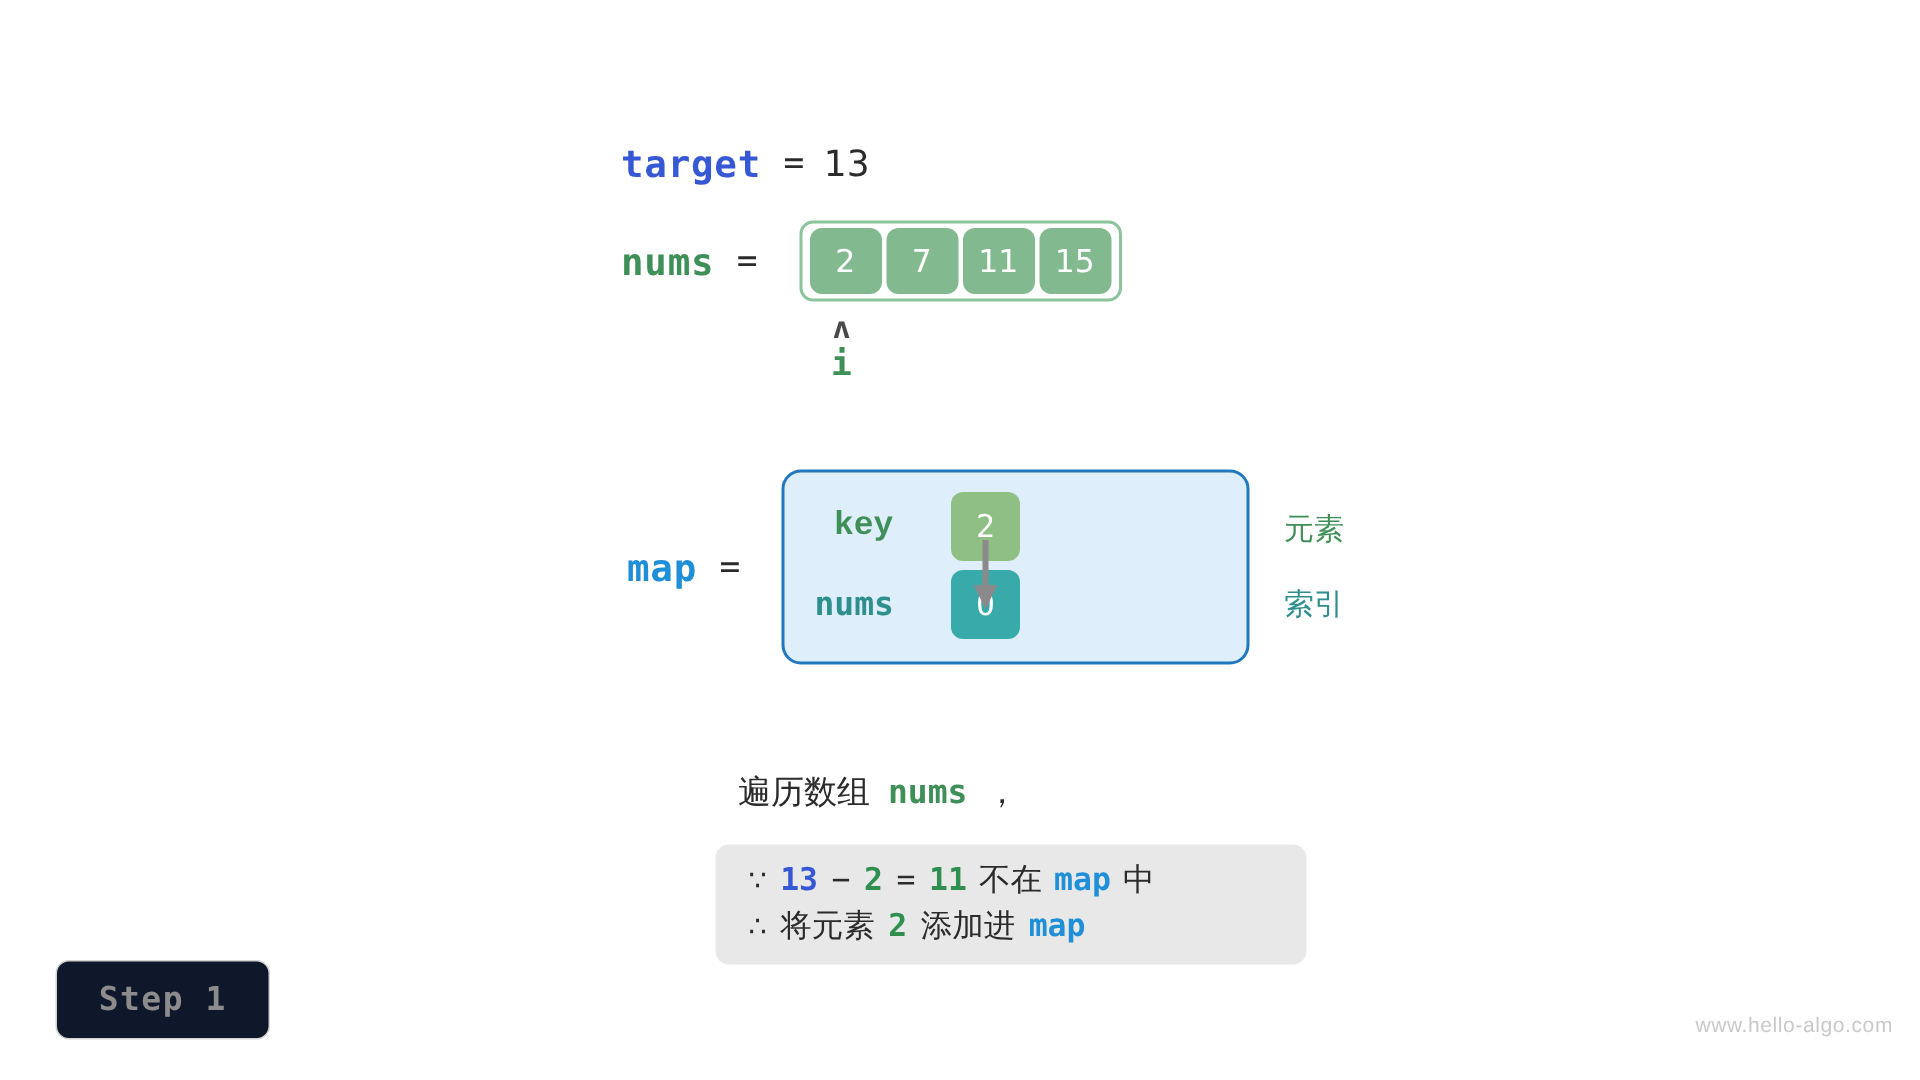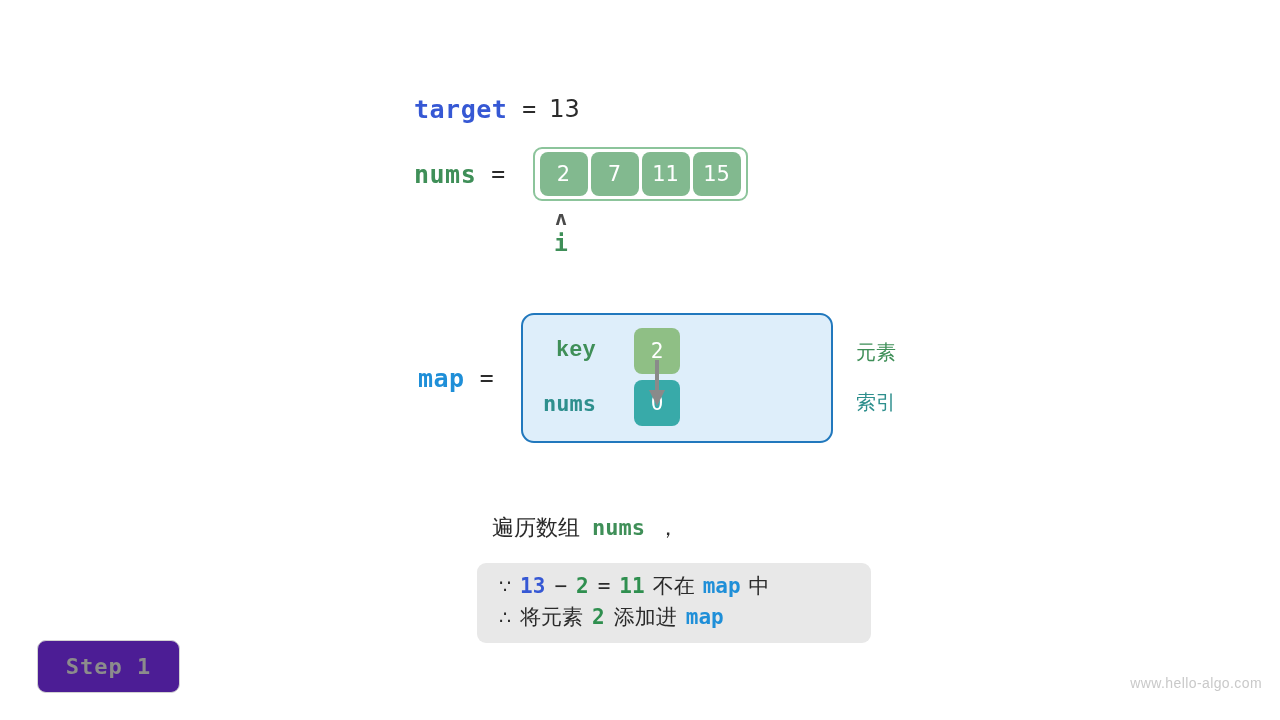--- a/index.html
+++ b/index.html
@@ -297,21 +297,21 @@
   
   #step-badge {
     position: absolute;
     left: 37px;
     top: 640px;
     width: 143px;
     height: 53px;
     box-sizing: border-box;
     border: 1.5px solid #d2d2d2;
     border-radius: 9px;
-    background: #4c1d95;
+    background: #0f172a;
     display: flex;
     align-items: center;
     justify-content: center;
     font-family: "DejaVu Sans Mono", monospace;
     font-weight: bold;
     font-size: 22px;
     color: #8c8c8c;
     letter-spacing: 1px;
   }
 

